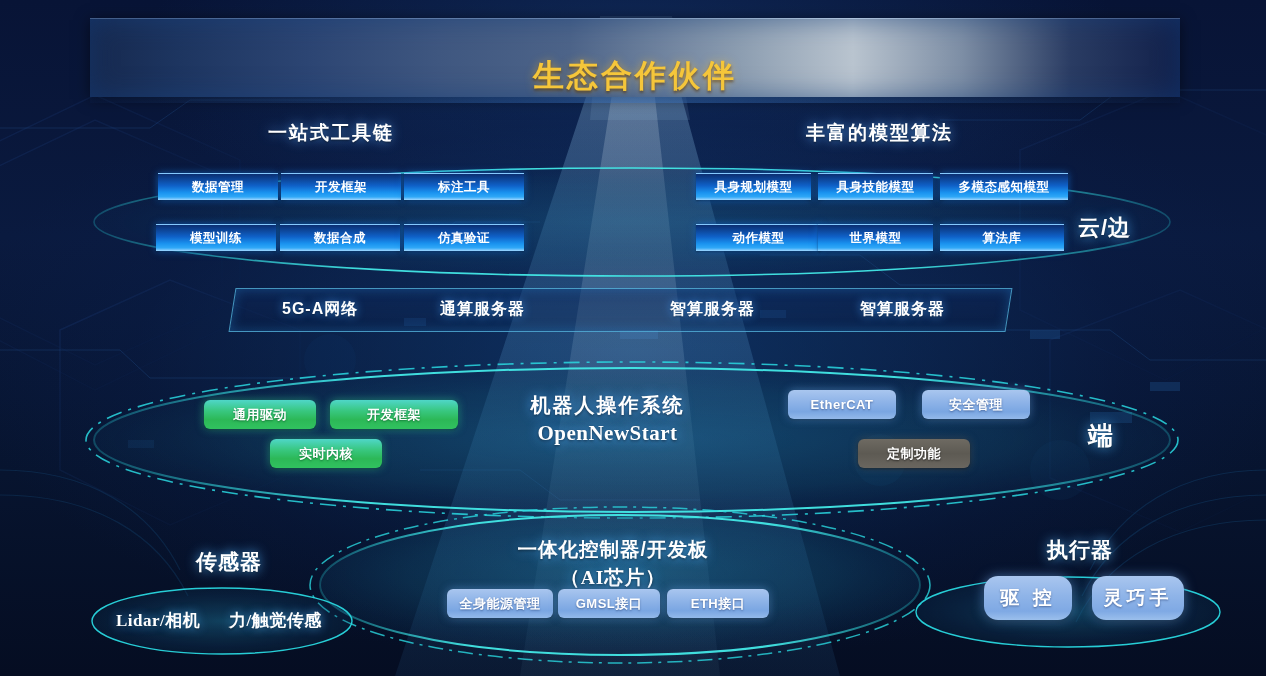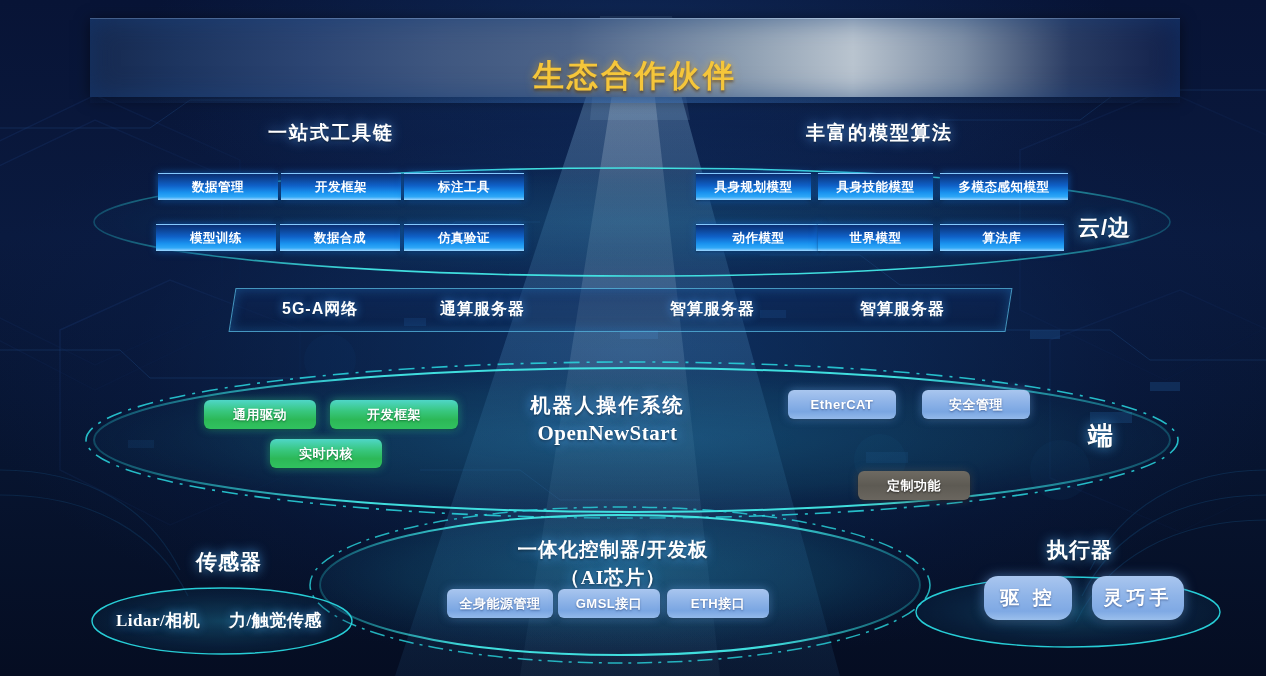--- a/index.html
+++ b/index.html
@@ -91,21 +91,20 @@
   }
   .pill.blue{
     background:linear-gradient(180deg,#a9c6ef 0%,#8fb4e8 40%,#7aa6e2 75%,#93b9ea 100%);
     box-shadow:0 0 9px rgba(110,170,240,.5),0 1px 3px rgba(0,0,0,.45);
     text-shadow:0 1px 2px rgba(20,40,90,.5);
   }
   .pill.gray{
     background:linear-gradient(180deg,#6e6a62 0%,#5d5a53 50%,#6a665f 100%);
     box-shadow:0 0 9px rgba(90,90,85,.5),0 1px 3px rgba(0,0,0,.5);
     text-shadow:0 1px 2px rgba(0,0,0,.6);
-    margin-top:32px;
   }
   .pill.bigblue{
     height:44px;line-height:44px;border-radius:14px;font-size:19px;letter-spacing:4px;
     background:linear-gradient(180deg,#a9c6ef 0%,#8fb4e8 45%,#7fa9e4 80%,#9bbfec 100%);
     box-shadow:0 0 12px rgba(110,170,240,.55),0 2px 4px rgba(0,0,0,.45);
     text-shadow:0 1px 2px rgba(20,40,90,.5);
   }
 
   
   #os-title{

